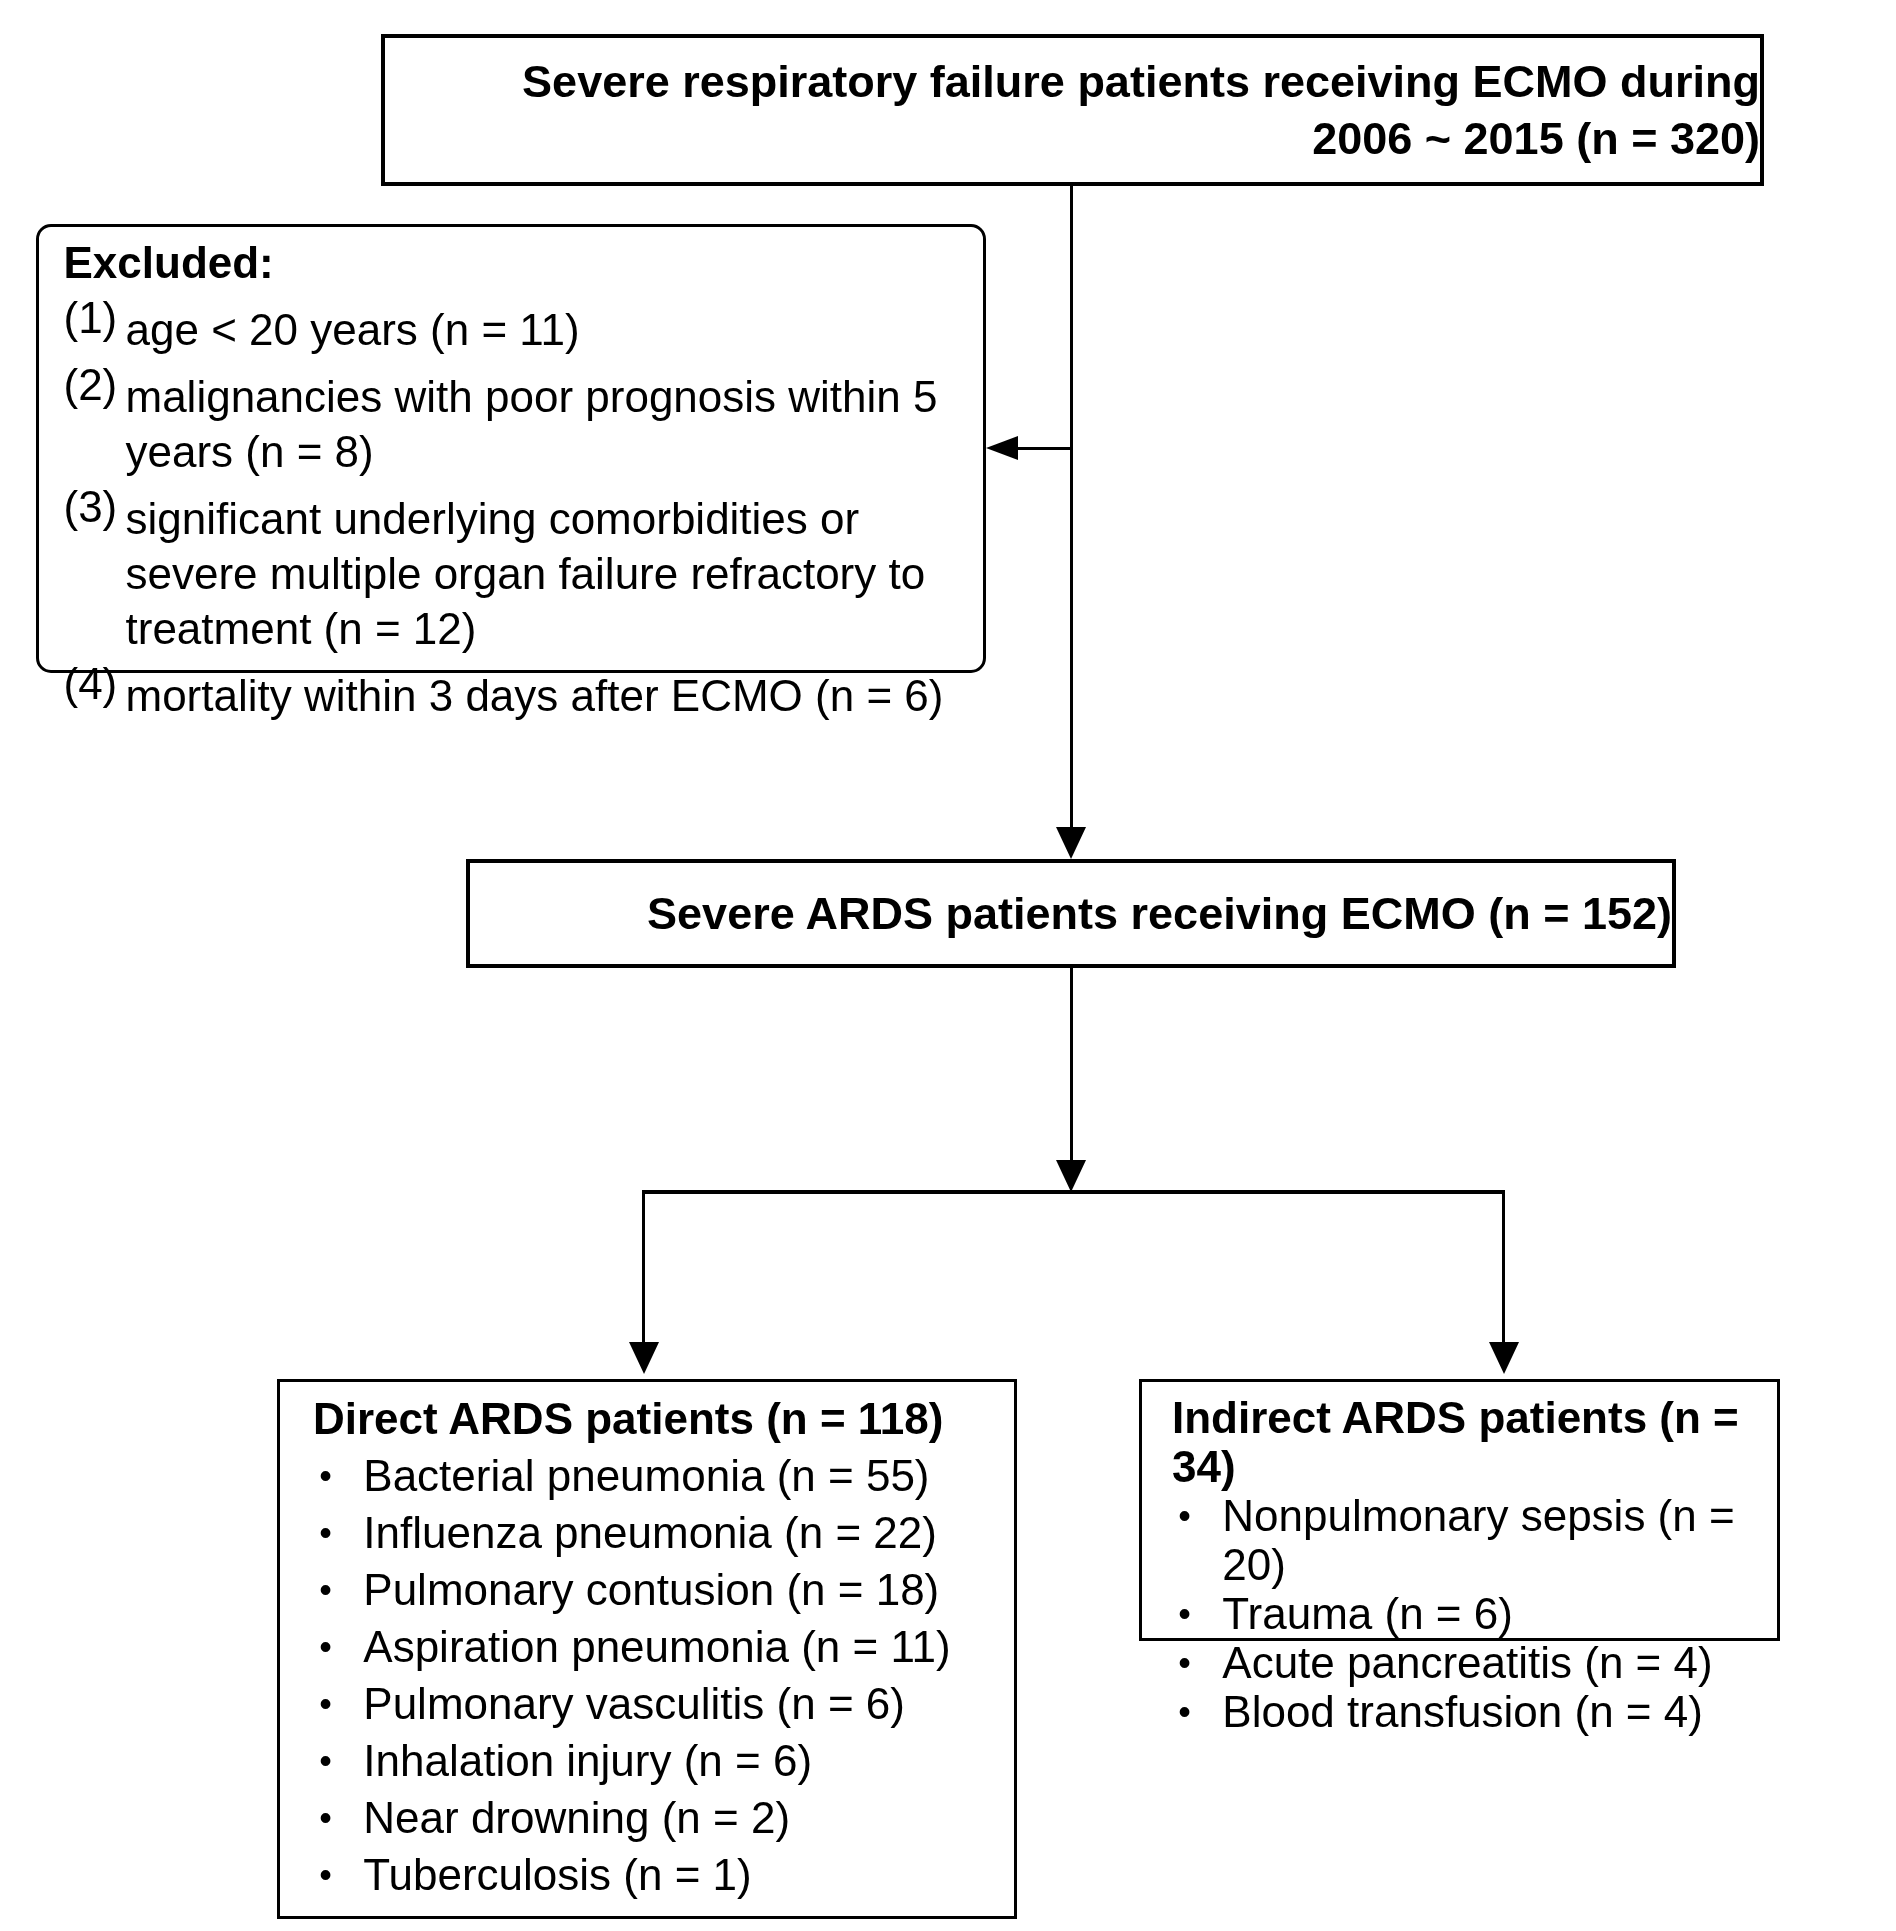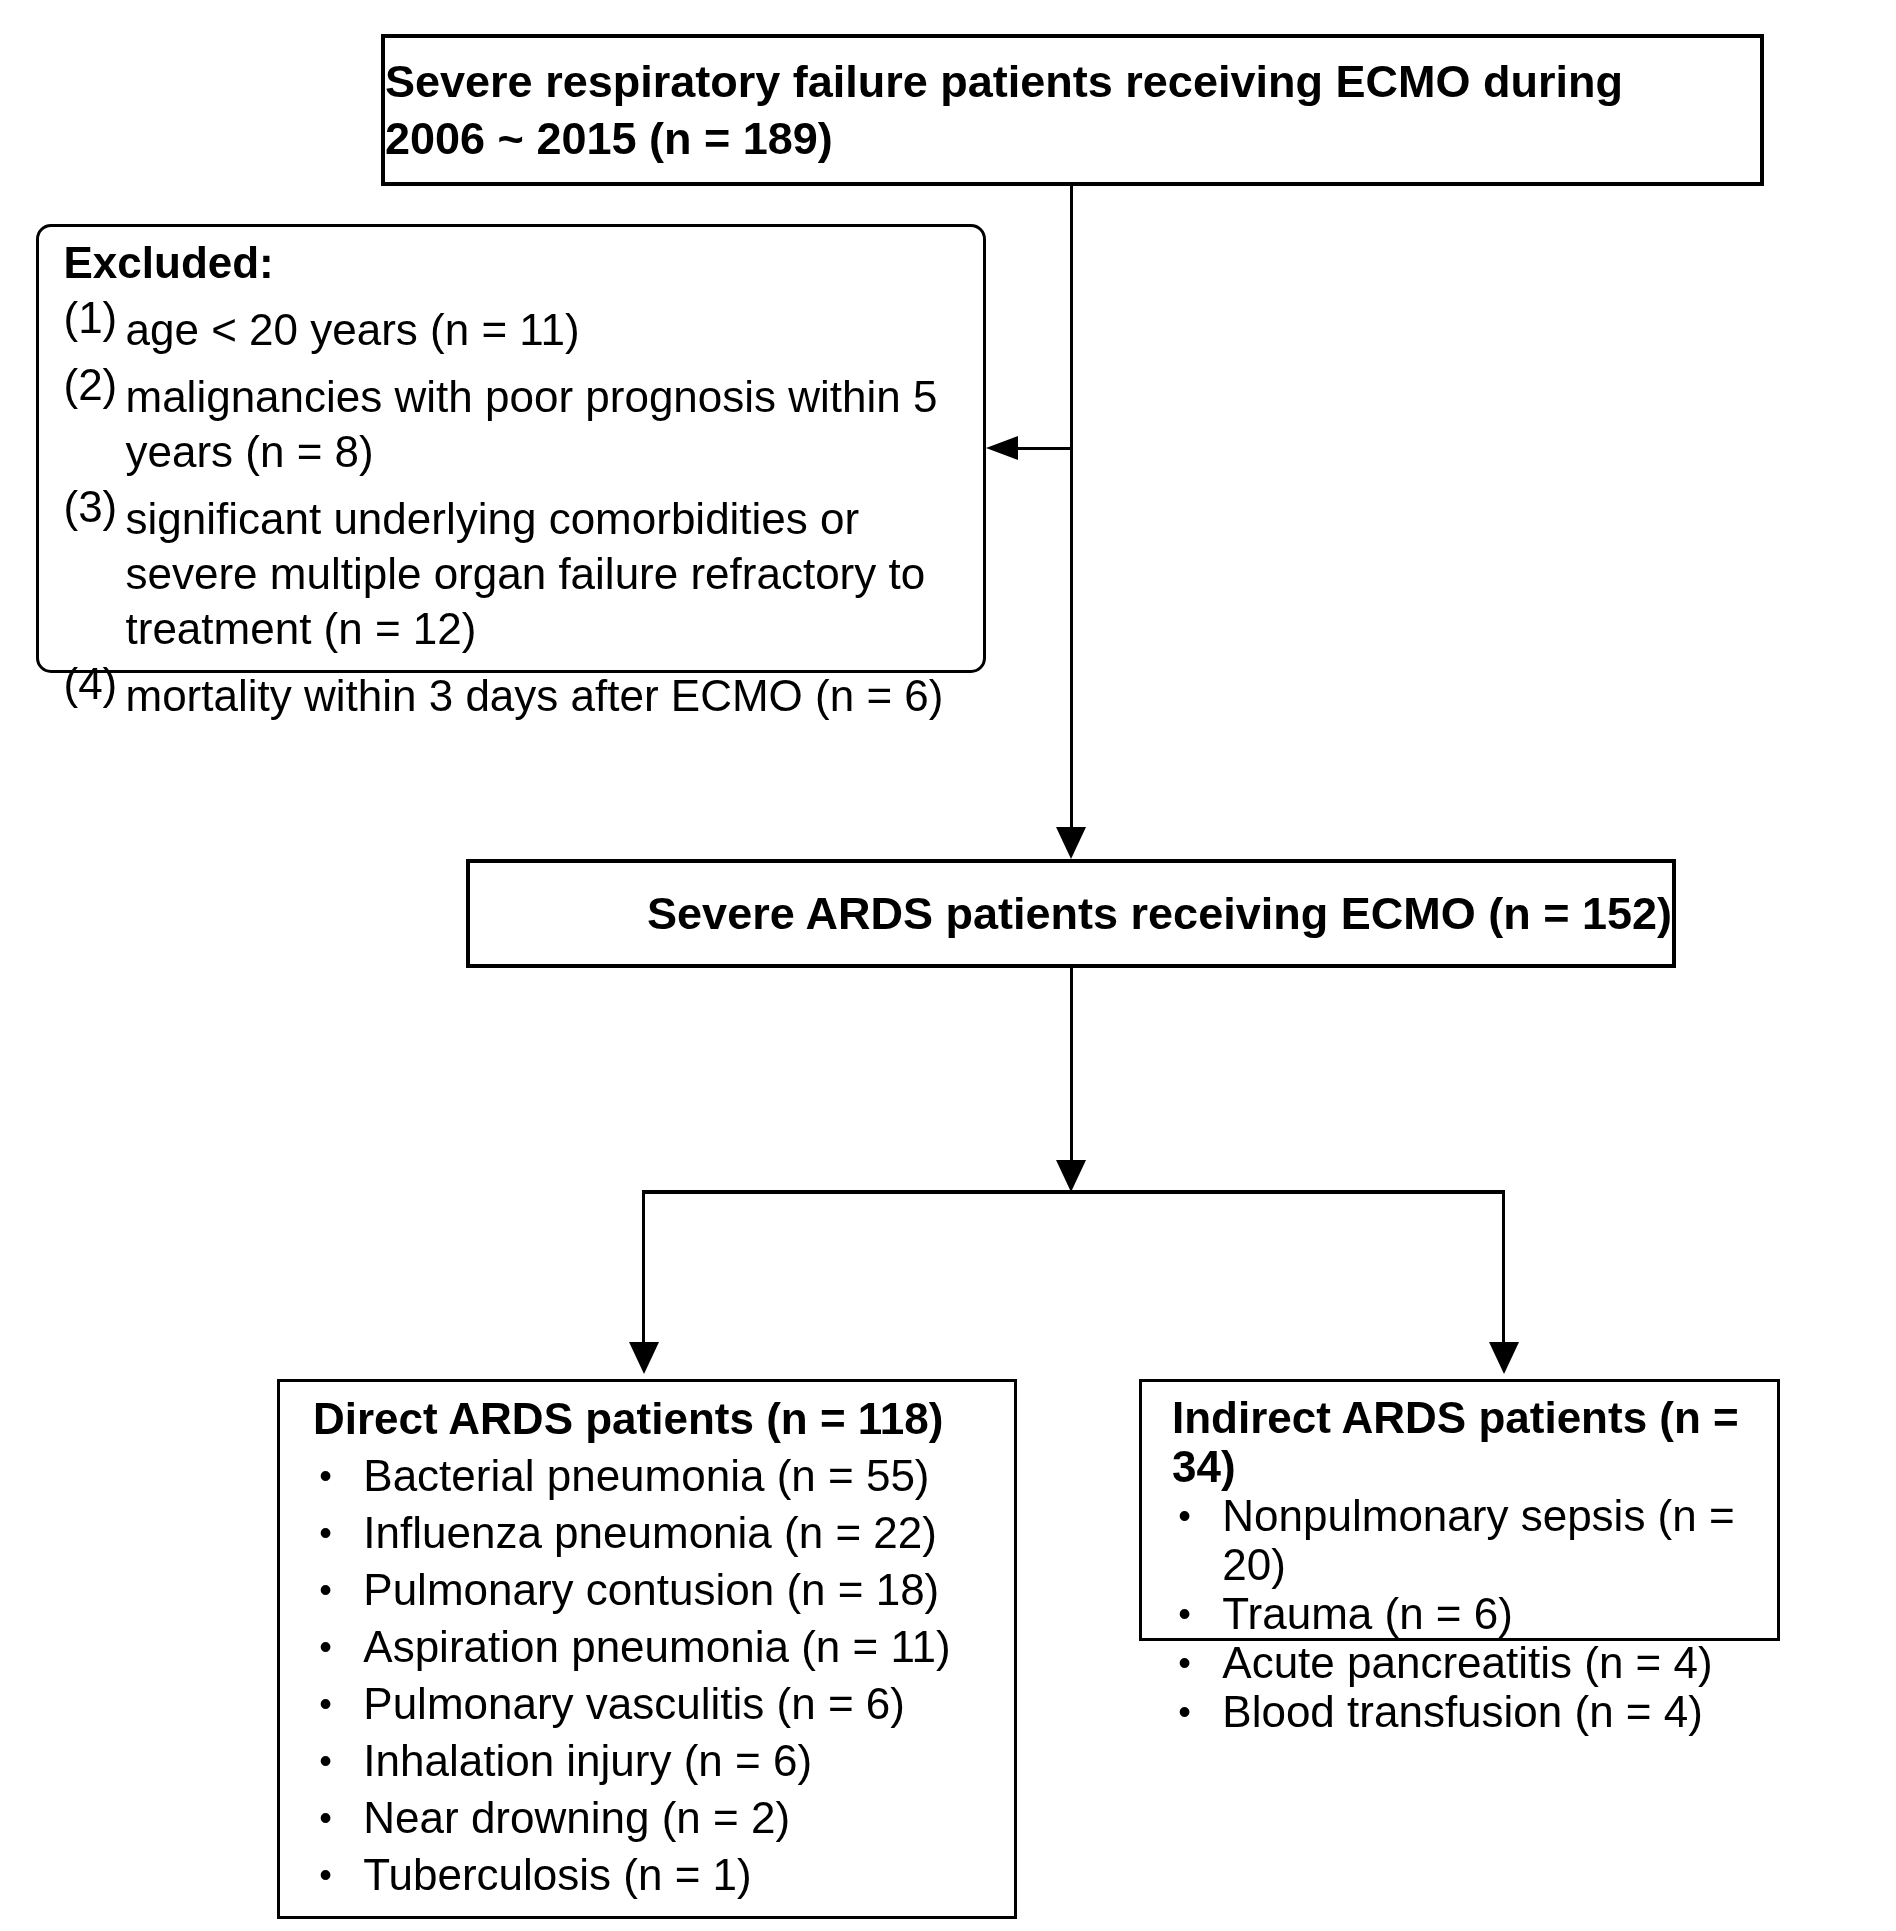--- a/index.html
+++ b/index.html
@@ -15,21 +15,21 @@
     position: absolute;
     background: #ffffff;
     border: 3.2px solid #000000;
     box-sizing: border-box;
   }
   
   .top-box {
     left: 381px; top: 34px; width: 1383px; height: 152px;
     border-width: 4px;
     display: flex; flex-direction: column; justify-content: center;
-    text-align: left;
+    text-align: right;
     font-weight: bold; font-size: 45px; line-height: 57px;
   }
   .excl-box {
     left: 36px; top: 224px; width: 950px; height: 449px;
     padding: 8px 11px 0 24.5px;
     font-size: 44px; line-height: 55px; border-radius: 15px;
   }
   .excl-title { font-weight: bold; }
   .excl-item { display: flex; }
   .excl-item .marker { flex: 0 0 62px; }
@@ -91,21 +91,21 @@
   #lineR  { left: 1502px; top: 1190px; height: 152px; }
   #headR  { left: 1489px; top: 1342px; }
 </style>
 </head>
 <body>
 
 <div class="canvas">
 
   <div class="box top-box">
     <div>Severe respiratory failure patients receiving ECMO during</div>
-    <div>2006 ~ 2015 (n = 189)</div>
+    <div>2006 ~ 2015 (n = 320)</div>
   </div>
 
   <div class="vline" id="lineA"></div>
   <div class="arrow-down" id="headA"></div>
 
   <div class="hline" id="lineEx"></div>
   <div class="arrow-left" id="headEx"></div>
 
   <div class="box excl-box">
     <div class="excl-title">Excluded:</div>

